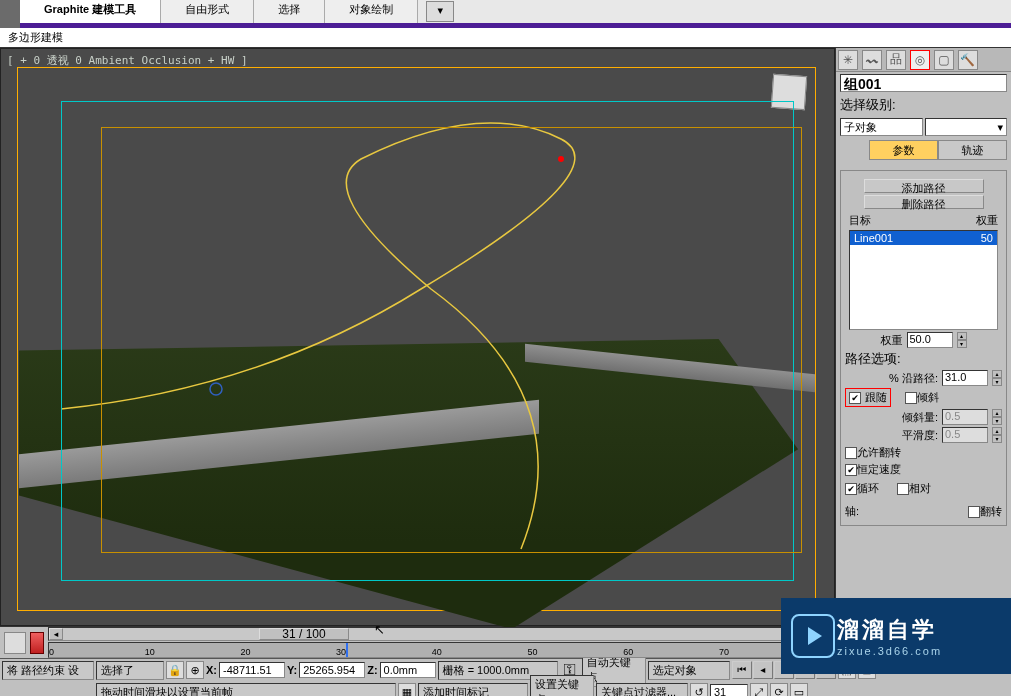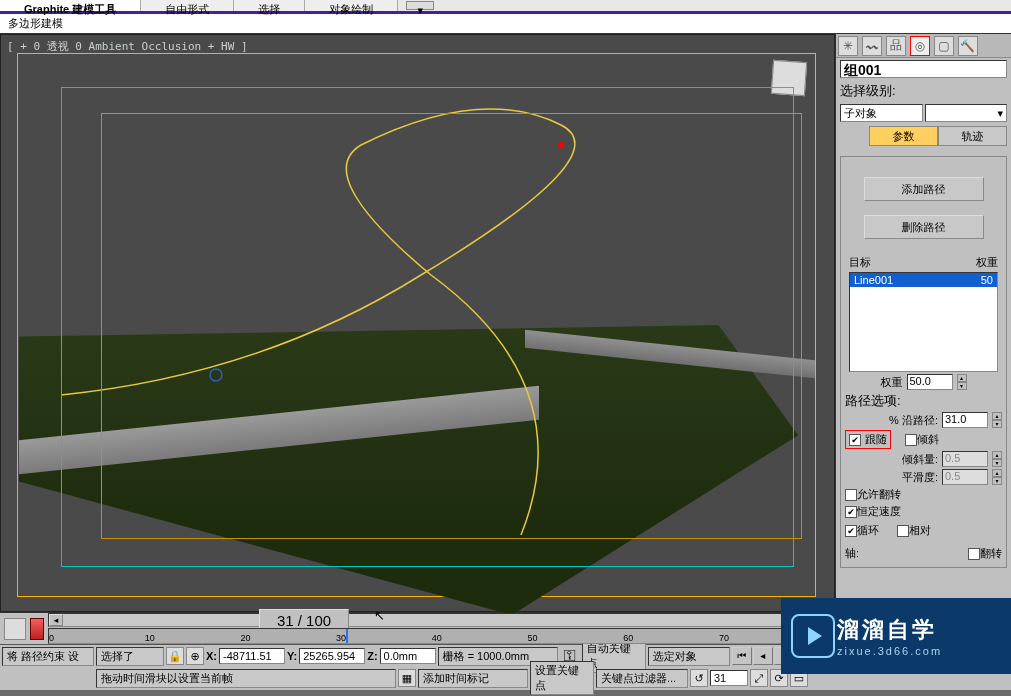--- a/index.html
+++ b/index.html
@@ -1,18 +1,18 @@
 <!DOCTYPE html>
 <html><head>
 <meta charset="utf-8">
 <style>
 * { box-sizing: border-box; margin: 0; padding: 0; font-family: "Microsoft YaHei", SimSun, sans-serif; font-size: 11px; }
 body { background: #6b6b6b; width: 1011px; height: 696px; overflow: hidden; position: relative; }
 
-.ribbon { background: #e8e8e8; height: 14px; display: flex; border-bottom: 3px solid #4c1d95; }
+.ribbon { background: #e8e8e8; height: 28px; display: flex; border-bottom: 5px solid #4c1d95; margin-left: 20px; }
 .ribbon-tab { padding: 2px 24px; border-right: 1px solid #aaa; cursor: pointer; background: #eee; color: #000; }
 .ribbon-tab.active { background: #fff; font-weight: bold; }
 .ribbon-drop { width: 28px; text-align: center; padding: 2px 0; border: 1px solid #888; margin: 1px 0 1px 8px; background: #ddd; }
 
 .subribbon { background: #fff; height: 20px; padding: 2px 8px; border-bottom: 1px solid #333; color: #000; }
 
 .main { display: flex; height: 578px; }
 .viewport-area { flex: 1; background: #4a4a4a; position: relative; border: 1px solid #222; }
 .vp-label { position: absolute; top: 4px; left: 6px; color: #c8d0c8; font-family: monospace; font-size: 11px; }
 .vp-outer { position: absolute; top: 18px; left: 16px; right: 18px; bottom: 14px; border: 1px solid #ffae00; }
@@ -30,40 +30,40 @@
 .rp-ico { width: 20px; height: 20px; border: 1px solid #888; background: #ddd; display: flex; align-items: center; justify-content: center; font-size: 12px; color: #555; }
 .rp-ico.hl { border: 1px solid red; background: #eee; }
 .rp-name { margin: 2px 4px; height: 18px; border: 1px inset #888; background: #fff; padding: 1px 3px; font-weight: bold; font-size: 14px; }
 .rp-body { padding: 2px 4px; display: flex; flex-direction: column; gap: 4px; }
 .rp-label { font-size: 13px; }
 .rp-combo { height: 18px; border: 1px inset #888; background: #fff; padding: 0 3px; display: flex; align-items: center; justify-content: space-between; }
 .tab-buttons { display: flex; height: 20px; padding-left: 29px; }
 .tab-btn { flex: 1; border: 1px solid #888; background: #c8c8c8; text-align: center; line-height: 18px; }
 .tab-btn.active { background: #ffd060; }
 .group-border { border: 1px solid #888; padding: 6px 4px 4px; margin-top: 6px; position: relative; }
-.panel-btn { display: block; width: 120px; margin: 14px auto; height: 24px; border: 1px outset #ddd; background: #c8c8c8; text-align: center; line-height: 16px; }
+.panel-btn { display: block; width: 120px; margin: 2px auto; height: 14px; border: 1px outset #ddd; background: #c8c8c8; text-align: center; line-height: 16px; }
 .target-head { display: flex; padding: 2px 4px; }
 .target-head span:first-child { flex: 1; }
 .target-list { margin: 0 4px; height: 100px; background: #fff; border: 1px inset #888; }
 .list-row { background: #1060d0; color: #fff; padding: 1px 4px; display: flex; }
 .list-row span:first-child { flex: 1; }
 .spinner { display: flex; align-items: center; gap: 4px; margin: 2px 0; }
 .spinner .field { width: 46px; height: 16px; border: 1px inset #888; background: #fff; padding: 0 2px; text-align: left; }
 .spinner .spin-btns { display: flex; flex-direction: column; }
 .spin-btns div { width: 10px; height: 8px; background: #c0c0c0; border: 1px solid #888; font-size: 6px; line-height: 6px; text-align: center; }
 .chk { display: flex; align-items: center; margin: 2px 0; }
 .cb { width: 12px; height: 12px; border: 1px solid #555; background: #fff; display: inline-flex; align-items: center; justify-content: center; font-size: 9px; }
 .red-hl { border: 1px solid red; padding: 1px 3px; display: inline-flex; align-items: center; gap: 4px; }
 
 .timeline-area { height: 32px; background: #c0c0c0; border-top: 1px solid #333; display: flex; align-items: center; }
 .time-icon { width: 22px; height: 22px; margin: 0 4px; border: 1px solid #888; background: #ddd; }
 .time-slider-wrap { height: 32px; display: flex; flex-direction: column; justify-content: center; flex: 1; padding: 0 4px; }
 .time-scrollbar { height: 14px; background: #c8c8c8; border: 1px inset #888; display: flex; align-items: center; position: relative; }
 .ts-btn { width: 14px; height: 12px; background: #c0c0c0; border: 1px outset #ddd; text-align: center; font-size: 9px; line-height: 10px; }
-.ts-thumb { height: 12px; background: #c0c0c0; border: 1px outset #ddd; padding: 10px 6px; display: flex; align-items: center; font-size: 15px; position: absolute; left: 210px; width: 90px; justify-content: center; }
+.ts-thumb { height: 12px; background: #c0c0c0; border: 1px outset #ddd; padding: 0 6px; display: flex; align-items: center; font-size: 12px; position: absolute; left: 210px; width: 90px; justify-content: center; }
 .ruler { height: 16px; background: #b0b0b0; border: 1px inset #888; position: relative; margin-top: 1px; }
 .ruler-tick { position: absolute; bottom: 0; font-size: 9px; }
 .ruler-marker { position: absolute; top: 0; width: 2px; height: 100%; background: #3070f0; }
 .cursor-arrow { position: absolute; left: 325px; top: -6px; font-size: 13px; color: #000; }
 
 .statusbar { height: 46px; background: #c0c0c0; border-top: 1px solid #555; display: flex; flex-direction: column; }
 .status-row { display: flex; align-items: center; height: 22px; gap: 2px; padding: 0 2px; }
 .sb-lbl { padding: 1px 4px; border: 1px inset #888; background: #c8c8c8; font-size: 11px; }
 .sb-field { height: 16px; border: 1px inset #888; background: #fff; padding: 0 3px; display: inline-flex; align-items: center; }
 .coord-lbl { font-weight: bold; }

